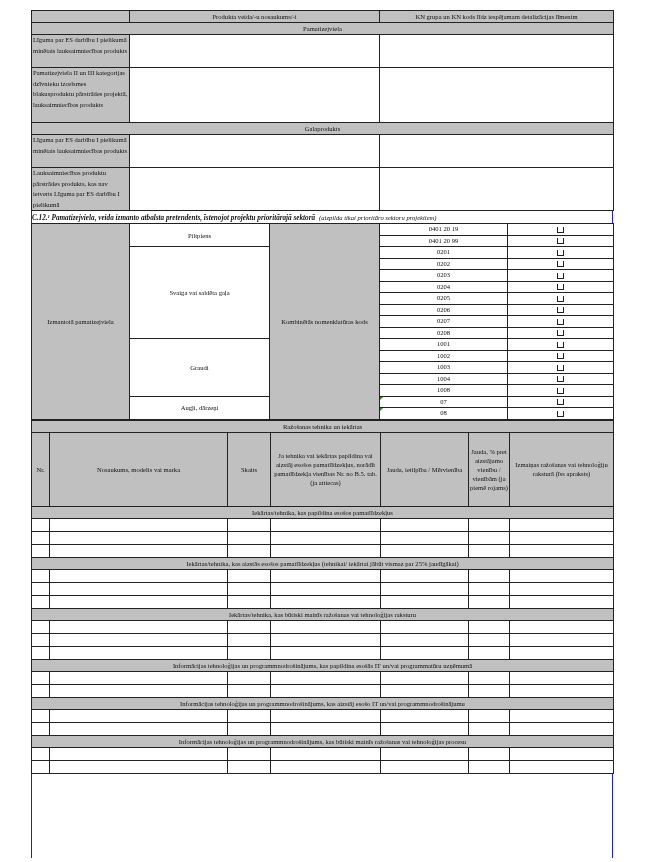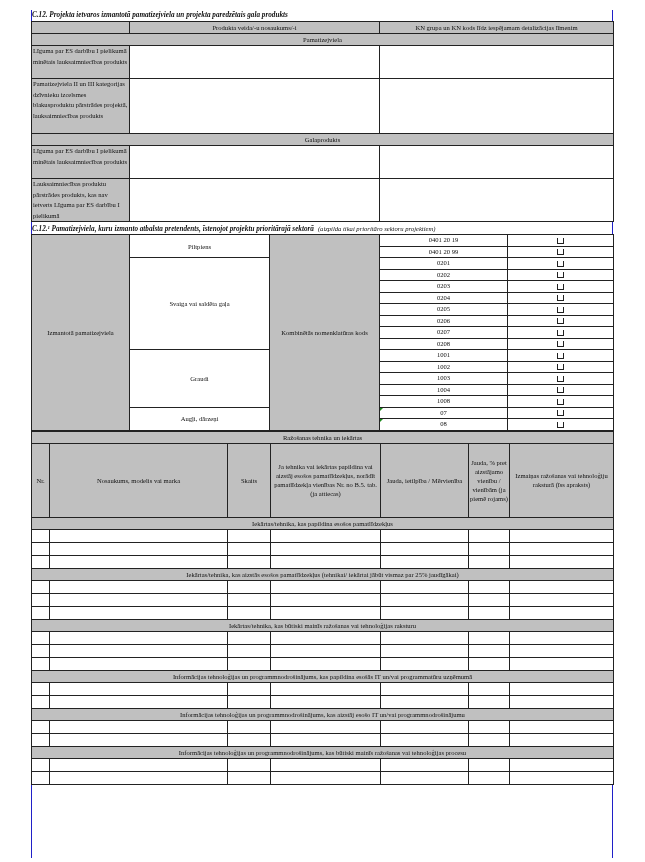--- a/index.html
+++ b/index.html
@@ -22,21 +22,20 @@
   .row-empty td { height: 12px; }
 </style>
 </head>
 <body>
 
 <div class="vline-l"></div>
 <div class="vline-r"></div>
 
 <div class="page">
 
-  <div class="sec-title">C.12. Projekta ietvaros izmantotā pamatizejviela un projekta paredzētais gala produkts</div>
   <table>
     <colgroup>
         <col style="width:98px">
         <col style="width:250px">
         <col style="width:234px">
       </colgroup>
     <tbody>
         <tr class="band">
       <td class="g"></td>
       <td class="g">Produkta veida/-u nosaukums/-i</td>
@@ -65,21 +64,21 @@
     </tr>
     <tr style="height:42px">
       <td class="g lbl">Lauksaimniecības produktu pārstrādes produkts, kas nav ietverts Līguma par ES darbību I pielikumā</td>
       <td class="w"></td>
       <td class="w"></td>
     </tr>
   </tbody>
     </table>
 
   <div class="sec-title" style="margin-top:1px">
-    <span>C.12.¹ Pamatizejviela, kuru izmanto atbalsta pretendents, īstenojot projektu prioritārajā sektorā</span><span class="note">(aizpilda tikai prioritāro sektoru projektiem)</span>
+    <span>C.12.¹ Pamatizejviela, veida izmanto atbalsta pretendents, īstenojot projektu prioritārajā sektorā</span><span class="note">(aizpilda tikai prioritāro sektoru projektiem)</span>
   </div>
   <table id="prio-table">
     <colgroup>
         <col style="width:98px">
         <col style="width:140px">
         <col style="width:110px">
         <col style="width:128px">
         <col style="width:106px">
       </colgroup>
     <tbody id="prio-body">

